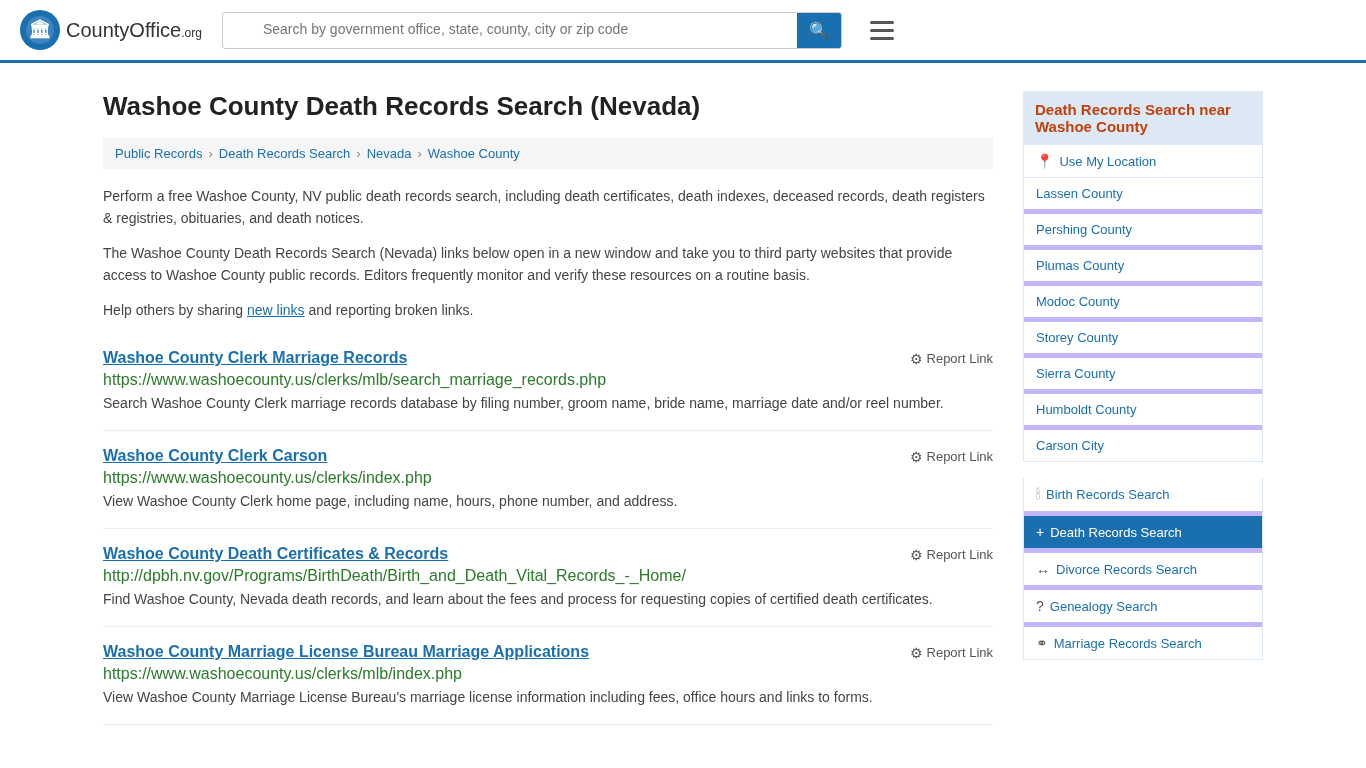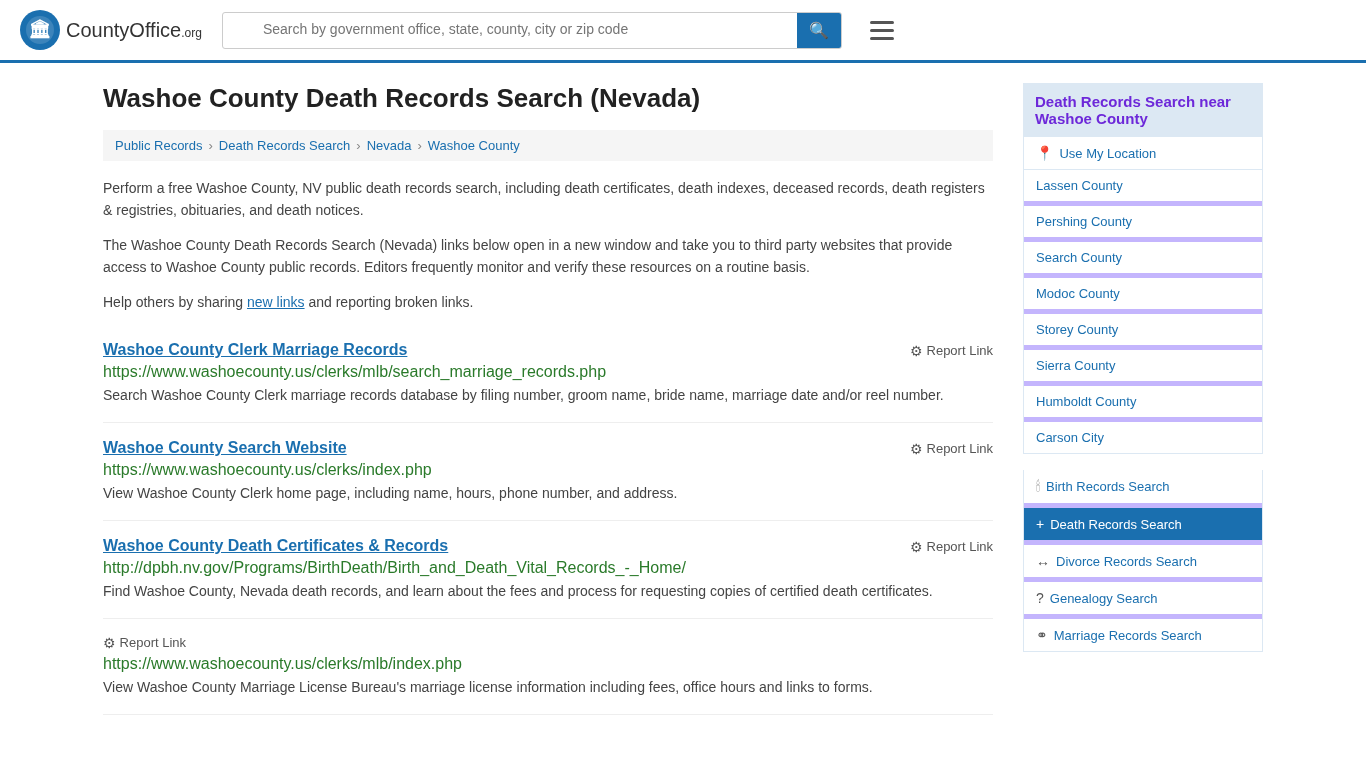--- a/index.html
+++ b/index.html
@@ -73,21 +73,21 @@
     .menu-bar {
       width: 24px;
       height: 3px;
       background: #555;
       border-radius: 2px;
     }
 
     
     #main-container {
       max-width: 1200px;
-      margin: 0 auto;
+      margin: 8px auto;
       padding: 20px 20px;
       display: flex;
       gap: 30px;
     }
     #content {
       flex: 1;
     }
     #sidebar {
       width: 240px;
       flex-shrink: 0;
@@ -174,21 +174,21 @@
 
     
     .sidebar-section {
       margin-bottom: 16px;
     }
     .sidebar-header {
       background: #dce8f3;
       padding: 10px 12px;
       font-size: 15px;
       font-weight: bold;
-      color: #6d28d9;
+      color: #c2410c;
       margin-bottom: 0;
     }
     .sidebar-list {
       list-style: none;
       border: 1px solid #dce8f3;
       border-top: none;
     }
     .sidebar-list li {
       border-bottom: 5px solid #c4b5fd;
     }
@@ -281,21 +281,21 @@
         <button class="report-link-btn">
           <span class="report-icon">⚙</span>
           <span>Report Link</span>
         </button>
       </div>
       <div class="result-url">https://www.washoecounty.us/clerks/mlb/search_marriage_records.php</div>
       <div class="result-desc">Search Washoe County Clerk marriage records database by filing number, groom name, bride name, marriage date and/or reel number.</div>
     </div>
         <div class="result-item">
       <div class="result-header">
-        <a class="result-title" href="#">Washoe County Search Website</a>
+        <a class="result-title" href="#">Washoe County Clerk Carson</a>
         <button class="report-link-btn">
           <span class="report-icon">⚙</span>
           <span>Report Link</span>
         </button>
       </div>
       <div class="result-url">https://www.washoecounty.us/clerks/index.php</div>
       <div class="result-desc">View Washoe County Clerk home page, including name, hours, phone number, and address.</div>
     </div>
         <div class="result-item">
       <div class="result-header">
@@ -303,20 +303,21 @@
         <button class="report-link-btn">
           <span class="report-icon">⚙</span>
           <span>Report Link</span>
         </button>
       </div>
       <div class="result-url">http://dpbh.nv.gov/Programs/BirthDeath/Birth_and_Death_Vital_Records_-_Home/</div>
       <div class="result-desc">Find Washoe County, Nevada death records, and learn about the fees and process for requesting copies of certified death certificates.</div>
     </div>
         <div class="result-item">
       <div class="result-header">
+        <a class="result-title" href="#">Washoe County Marriage License Bureau Marriage Applications</a>
         <button class="report-link-btn">
           <span class="report-icon">⚙</span>
           <span>Report Link</span>
         </button>
       </div>
       <div class="result-url">https://www.washoecounty.us/clerks/mlb/index.php</div>
       <div class="result-desc">View Washoe County Marriage License Bureau's marriage license information including fees, office hours and links to forms.</div>
     </div>
       </div>
 
@@ -340,21 +341,21 @@
               <span>Lassen County</span>
             </a>
           </li>
           <li>
             <a href="#">
               <span>Pershing County</span>
             </a>
           </li>
           <li>
             <a href="#">
-              <span>Search County</span>
+              <span>Plumas County</span>
             </a>
           </li>
           <li>
             <a href="#">
               <span>Modoc County</span>
             </a>
           </li>
           <li>
             <a href="#">
               <span>Storey County</span>

